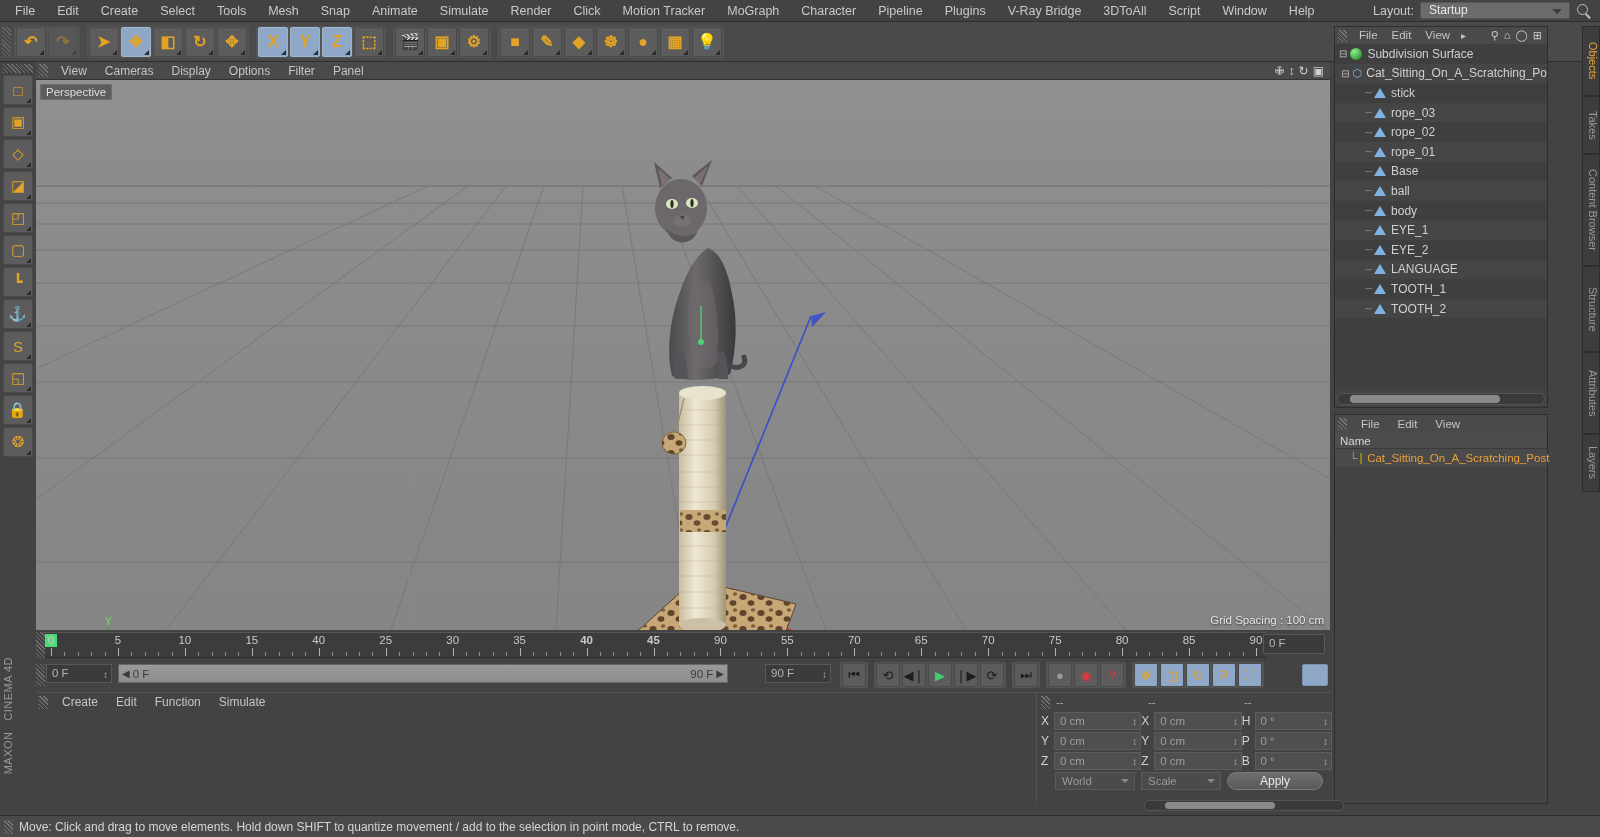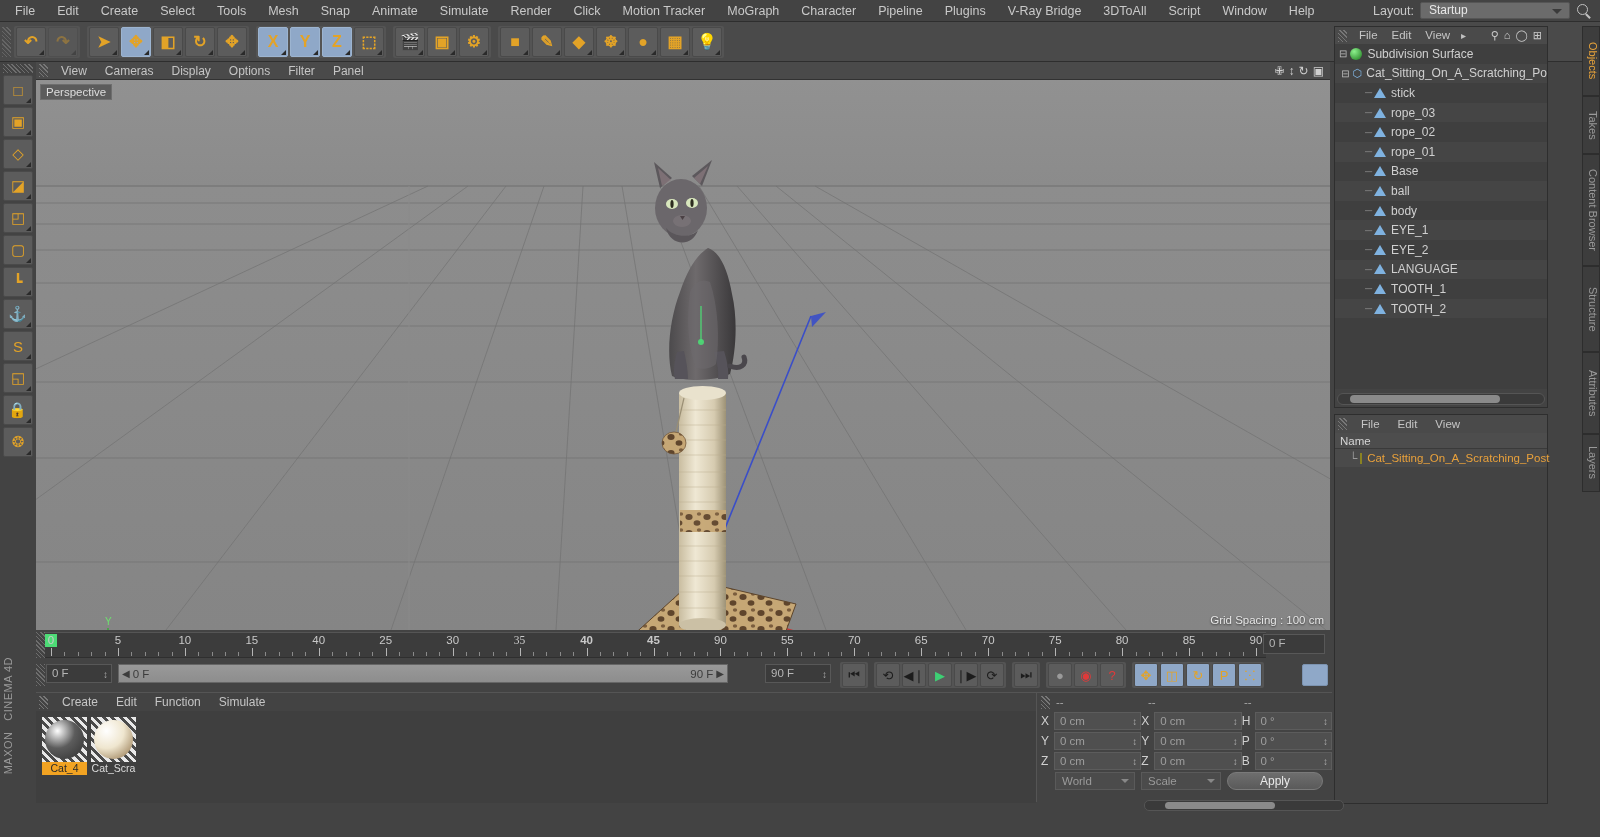--- a/index.html
+++ b/index.html
@@ -467,21 +467,21 @@
     <div class="tlruler">
       <div class="tl-green"></div>
       <div id="tl-labels">
           <div class="tl-label" style="left: 6px;">0</div>
           <div class="tl-label" style="left: 72.9444px;">5</div>
           <div class="tl-label" style="left: 139.889px;">10</div>
           <div class="tl-label" style="left: 206.833px;">15</div>
           <div class="tl-label" style="left: 273.778px;">40</div>
           <div class="tl-label" style="left: 340.722px;">25</div>
           <div class="tl-label" style="left: 407.667px;">30</div>
-          <div class="tl-label" style="left: 474.611px; font-family: Liberation Serif, serif;">35</div>
+          <div class="tl-label" style="left: 474.611px;">35</div>
           <div class="tl-label" style="left: 541.556px; font-weight: bold;">40</div>
           <div class="tl-label" style="left: 608.5px; font-weight: bold;">45</div>
           <div class="tl-label" style="left: 675.444px;">90</div>
           <div class="tl-label" style="left: 742.389px;">55</div>
           <div class="tl-label" style="left: 809.333px;">70</div>
           <div class="tl-label" style="left: 876.278px;">65</div>
           <div class="tl-label" style="left: 943.222px;">70</div>
           <div class="tl-label" style="left: 1010.17px;">75</div>
           <div class="tl-label" style="left: 1077.11px;">80</div>
           <div class="tl-label" style="left: 1144.06px;">85</div>
@@ -627,34 +627,20 @@
   <div class="matwrap">
     <div class="matmenu">
       <div class="grip2"></div>
       <div id="mat-menu-items" style="display:flex;">
           <div class="mi">Create</div>
           <div class="mi">Edit</div>
           <div class="mi">Function</div>
           <div class="mi">Simulate</div>
         </div>
     </div>
-    <div class="matarea" id="mat-list">
-        <div class="matcell">
-          <div class="matthumb">
-            <div class="matsphere" style="background: radial-gradient(circle at 32% 28%, rgb(255, 255, 255) 0%, rgb(92, 92, 92) 45%, rgb(47, 47, 47) 100%);"></div>
-          </div>
-          <div class="matname sel">Cat_4</div>
-        </div>
-        <div class="matcell">
-          <div class="matthumb">
-            <div class="matsphere" style="background: radial-gradient(circle at 32% 28%, rgb(255, 255, 255) 0%, rgb(239, 230, 207) 45%, rgb(138, 107, 64) 100%);"></div>
-          </div>
-          <div class="matname">Cat_Scra</div>
-        </div>
-      </div>
   </div>
 
   <div class="coordwrap">
     <div class="coordhdr">
       <div class="grip2"></div>
       <span style="width:92px;">--</span>
       <span style="width:96px;">--</span>
       <span>--</span>
     </div>
     <div id="coord-rows">
@@ -817,17 +803,21 @@
 
   <div class="rtabs" id="right-tabs">
       <div class="rtab active" style="height: 70px;">Objects</div>
       <div class="rtab" style="height: 58px;">Takes</div>
       <div class="rtab" style="height: 112px;">Content Browser</div>
       <div class="rtab" style="height: 86px;">Structure</div>
       <div class="rtab" style="height: 82px;">Attributes</div>
       <div class="rtab" style="height: 58px;">Layers</div>
     </div>
 
+  <div class="statusbar">
+    <div class="grip2"></div>
+    <span class="txt">Move: Click and drag to move elements. Hold down SHIFT to quantize movement / add to the selection in point mode, CTRL to remove.</span>
+  </div>
   <div class="sbscroll" style="bottom:26px;right:256px;">
     <div class="thumb"></div>
   </div>
 
 </div>
 
 </body></html>

